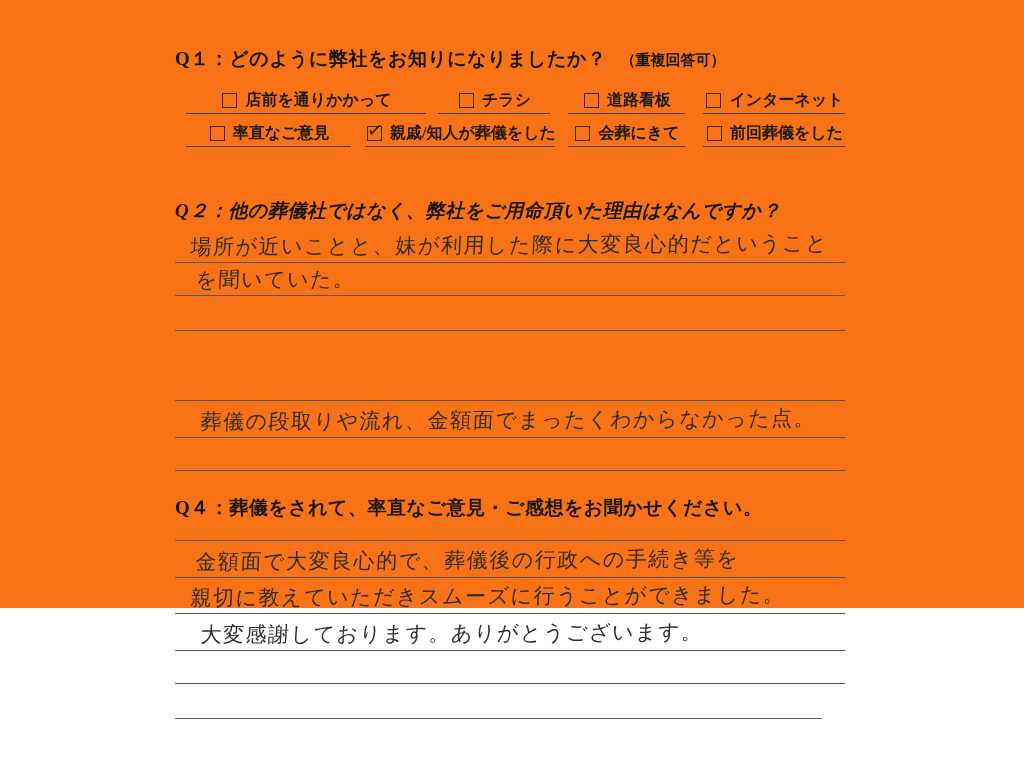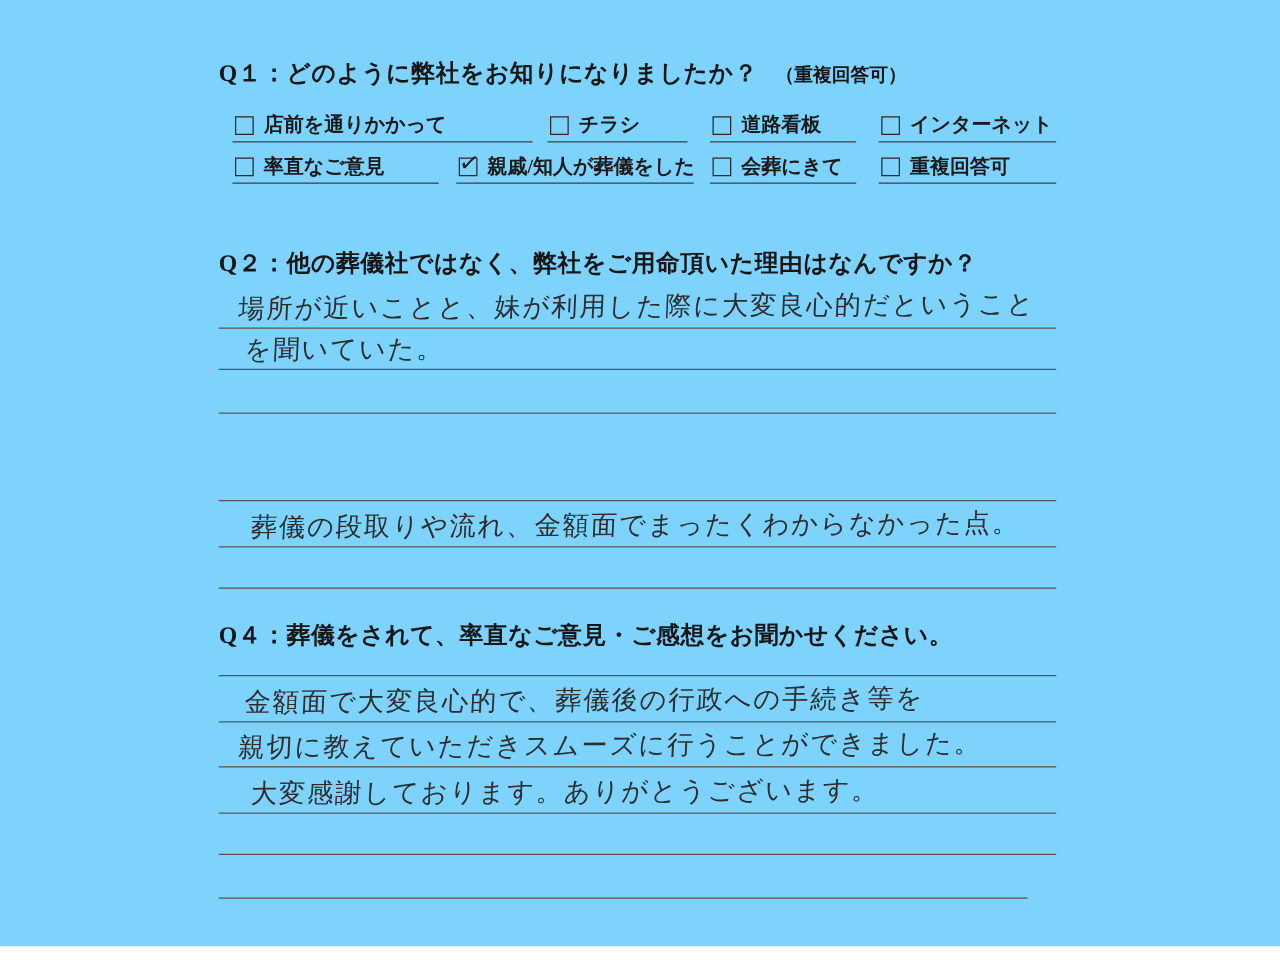--- a/index.html
+++ b/index.html
@@ -3,30 +3,30 @@
 <meta charset="utf-8">
 <style>
   html,body{margin:0;padding:0;}
   body{
     width:1024px;height:768px;
     background:#ffffff;
     font-family:"Liberation Serif","DejaVu Serif",serif;
     color:#1c1c1c;
     overflow:hidden;
   }
-  #paper{position:relative;width:1024px;height:757px;background:#7dd3fc;}
+  #paper{position:relative;width:1024px;height:608px;background:#f97316;}
 
   .question{
     position:absolute;left:175px;
     font-size:19px;font-weight:bold;letter-spacing:0.5px;
     color:#161616;white-space:nowrap;
   }
   .note{font-size:15px;font-weight:bold;margin-left:14px;letter-spacing:0;}
 
-  .cbrow{position:absolute;left:186px;height:24px;white-space:nowrap;}
+  .cbrow{position:absolute;left:186px;height:24px;white-space:nowrap;text-align:center;}
   .cbopt{
     display:inline-block;vertical-align:top;height:23px;
     border-bottom:1.6px solid #3e3e3e;
     font-size:16px;font-weight:bold;color:#1a1a1a;
     white-space:nowrap;
   }
   .cb{
     position:relative;display:inline-block;
     width:13px;height:13px;margin:3px 8px 0 2px;
     border:1.7px solid #2a2a2a;background:transparent;
@@ -78,26 +78,26 @@
   </div>
 
   <div class="cbrow" style="top:123px;">
     <span class="cbopt" style="width:165px;margin-right:14px;">
       <span class="cb"></span><span>率直なご意見</span>
     </span><span class="cbopt" style="width:190px;margin-right:13px;">
       <span class="cb checked"><span class="checkmark">✓</span></span><span>親戚/知人が葬儀をした</span>
     </span><span class="cbopt" style="width:117px;margin-right:18px;">
       <span class="cb"></span><span>会葬にきて</span>
     </span><span class="cbopt" style="width:142px;">
-      <span class="cb"></span><span>重複回答可</span>
+      <span class="cb"></span><span>前回葬儀をした</span>
     </span>
   </div>
 
 
-  <div class="question" style="top:198px;">Q２：他の葬儀社ではなく、弊社をご用命頂いた理由はなんですか？</div>
+  <div class="question" style="top:198px;font-style:italic;">Q２：他の葬儀社ではなく、弊社をご用命頂いた理由はなんですか？</div>
   <div class="ansline" style="top:228px;height:34px;">
     <span class="hw pad15">場所が近いことと、妹が利用した際に大変良心的だということ</span>
   </div>
   <div class="ansline" style="top:262px;height:33px;">
     <span class="hw pad20">を聞いていた。</span>
   </div>
   <div class="ansline" style="top:295px;height:35px;">
     <span class="hw"></span>
   </div>
 

